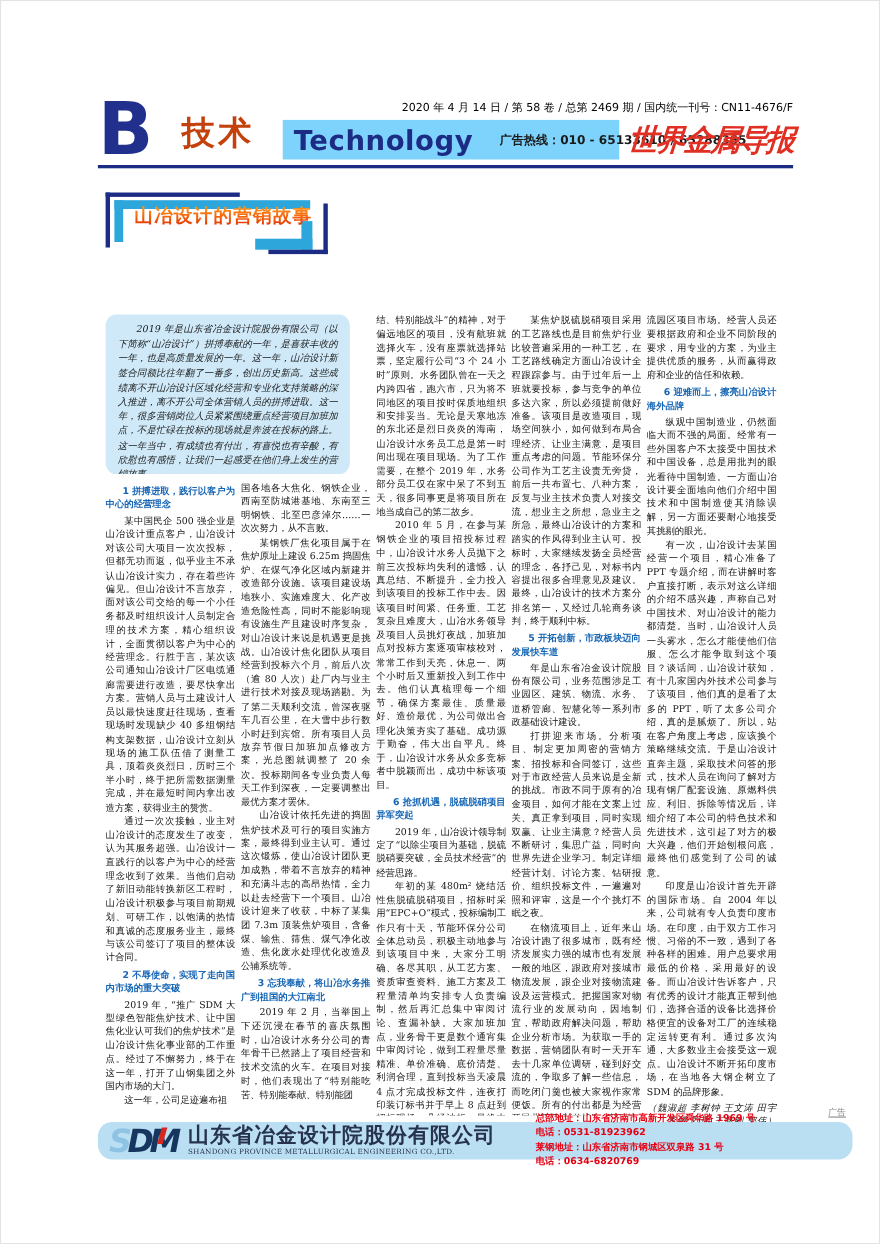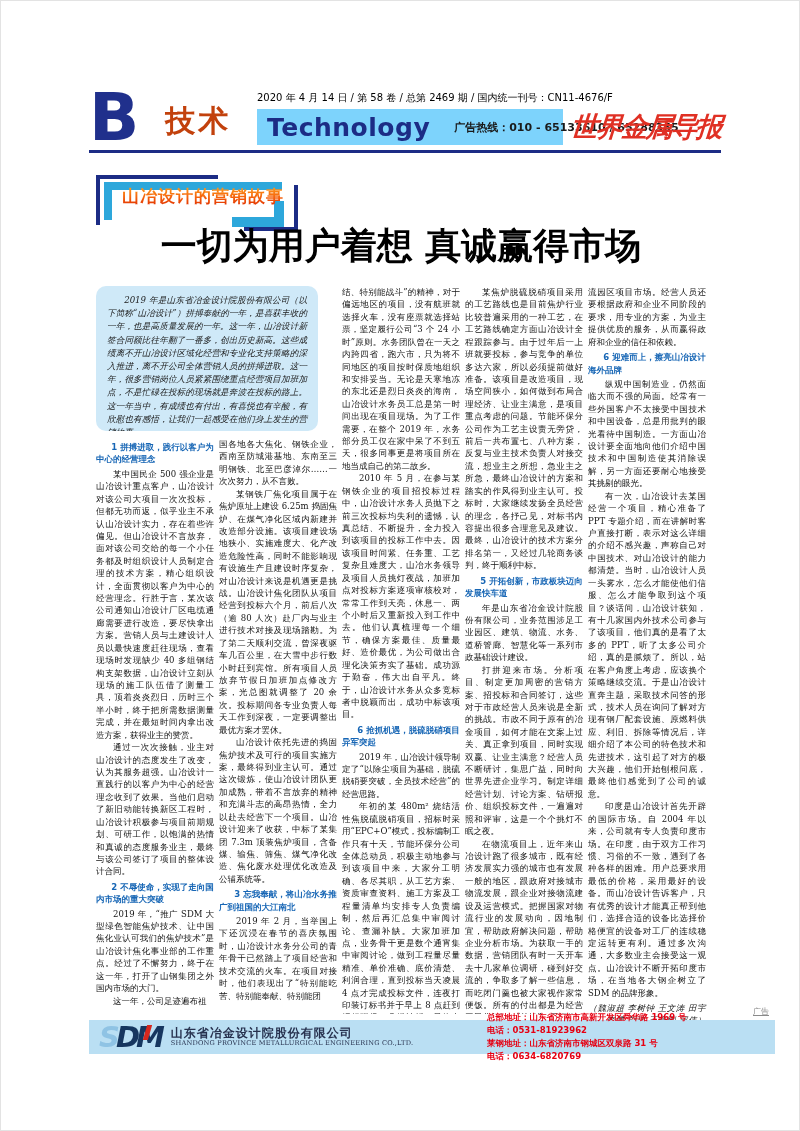--- a/index.html
+++ b/index.html
@@ -11,21 +11,21 @@
 
   
   .header { position:absolute; left:88px; top:90px; width:632px; }
   .header-row { display:flex; align-items:flex-end; }
   .masthead { display:flex; align-items:flex-end; width:168px; flex:none; }
   .big-b { font-family:"DejaVu Sans","Liberation Sans",sans-serif; font-weight:900;
            font-size:66px; line-height:0.82; color:#20308c; }
   .section-cn { font-family:"DejaVu Sans","Liberation Sans",sans-serif; font-weight:900;
                 font-size:30px; color:#c2410c; margin:0 0 3px 26px; letter-spacing:3px; white-space:nowrap; }
   .header-right { flex:1; display:flex; flex-direction:column; min-width:0; }
-  .issue-line { text-align:left; font-size:10px; color:#000; white-space:nowrap;
+  .issue-line { text-align:right; font-size:10px; color:#000; white-space:nowrap;
                 font-family:"DejaVu Sans","Liberation Sans",sans-serif; margin-bottom:4px; }
   .band-row { display:flex; align-items:stretch; }
   .tech-band { background:#7dd3fc; flex:1; display:flex; align-items:center; padding:3px 10px; min-width:0; }
   .tech-logo { font-family:"DejaVu Sans","Liberation Sans",sans-serif; font-weight:900;
                font-size:25px; color:#1c2c85; letter-spacing:0.5px; }
   .hotline { font-size:11px; font-weight:bold; color:#1a1a1a; margin-left:24px; white-space:nowrap;
              font-family:"DejaVu Sans","Liberation Sans",sans-serif; }
   .paper-logo { color:#e03024; font-weight:900; font-style:italic; font-size:27px; white-space:nowrap;
                 margin-left:8px; align-self:center; letter-spacing:-2px; transform:skewX(-4deg);
                 font-family:"DejaVu Serif","Liberation Serif",serif; }
@@ -68,33 +68,33 @@
   .blk-p { text-indent:2em; }
   .blk-cont { text-indent:0; }
   .blk-sub { font-family:"DejaVu Sans","Liberation Sans",sans-serif; font-weight:bold; color:#1766b5;
              text-indent:1.8em; margin:3px 0 2px 0; text-align:left; }
   .blk-byline { font-style:italic; text-align:right; margin-top:3px; letter-spacing:0.5px; color:#222; }
 
   
   .ad-label { position:absolute; right:30px; top:1005px; font-size:8px; color:#8a8a8a;
               font-family:"DejaVu Sans","Liberation Sans",sans-serif;text-decoration:underline; }
   .footer-band { position:absolute; left:88px; top:1019px; width:686px; height:34px; background:#badff3;
-                 display:flex; align-items:center; padding:0 10px; box-sizing:border-box; }
+                 display:flex; align-items:center; padding:0 10px; box-sizing:border-box;border-radius:13px; }
   .sdm-logo { font-family:"DejaVu Sans","Liberation Sans",sans-serif; font-weight:900; font-style:italic;
               font-size:29px; letter-spacing:-4px; line-height:1; flex:none; padding-right:10px; }
   .sdm-s { color:#8fc3e4; }
   .sdm-d { color:#16365f; }
   .sdm-m { color:#16365f; position:relative; }
   .sdm-m::after { content:""; position:absolute; left:9px; top:5px; width:5px; height:15px;
                   background:#d6281e; transform:skewX(-16deg); }
   .company { flex:none; line-height:1.05; }
   .company-cn { font-family:"DejaVu Sans","Liberation Sans",sans-serif; font-weight:bold;
-                font-size:12px; color:#27324f; letter-spacing:1px; white-space:nowrap; }
+                font-size:19px; color:#27324f; letter-spacing:1px; white-space:nowrap; }
   .company-en { font-size:6.6px; color:#27324f; letter-spacing:0.2px; margin-top:1px; white-space:nowrap;
-                font-family:"DejaVu Serif","Liberation Serif",serif;text-align:center; }
+                font-family:"DejaVu Serif","Liberation Serif",serif; }
   .contact { margin-left:auto; color:#e60012; font-weight:bold; font-size:8.5px; line-height:1.55;
              font-family:"DejaVu Sans","Liberation Sans",sans-serif; width:278px; flex:none; }
   .contact-row { display:flex; justify-content:space-between; white-space:nowrap;flex-direction:column; }
 </style>
 </head>
 <body>
 
 <div class="page">
 
   <div class="header">
@@ -118,21 +118,20 @@
   </div>
 
   <div class="story-badge">
     <div class="bk bk-dark-tl"></div>
     <div class="bk bk-light-tl"></div>
     <div class="bk bk-light-br"></div>
     <div class="bk bk-dark-br"></div>
     <div class="badge-text">山冶设计的营销故事</div>
   </div>
 
-  <div class="headline">一切为用户着想 真诚赢得市场</div>
 
   <div class="article">
     <div class="left-group">
       <div class="intro-box">
         <div class="ip">2019 年是山东省冶金设计院股份有限公司（以下简称“山冶设计”）拼搏奉献的一年，是喜获丰收的一年，也是高质量发展的一年。这一年，山冶设计新签合同额比往年翻了一番多，创出历史新高。这些成绩离不开山冶设计区域化经营和专业化支持策略的深入推进，离不开公司全体营销人员的拼搏进取。这一年，很多营销岗位人员紧紧围绕重点经营项目加班加点，不是忙碌在投标的现场就是奔波在投标的路上。这一年当中，有成绩也有付出，有喜悦也有辛酸，有欣慰也有感悟，让我们一起感受在他们身上发生的营销故事。</div>
       </div>
       <div class="cols-pair">
         <div class="col col-short">
             <div class="blk blk-sub">1 拼搏进取，践行以客户为中心的经营理念</div>
             <div class="blk blk-p">某中国民企 500 强企业是山冶设计重点客户，山冶设计对该公司大项目一次次投标，但都无功而返，似乎业主不承认山冶设计实力，存在着些许偏见。但山冶设计不言放弃，面对该公司交给的每一个小任务都及时组织设计人员制定合理的技术方案，精心组织设计，全面贯彻以客户为中心的经营理念。行胜于言，某次该公司通知山冶设计厂区电缆通廊需要进行改造，要尽快拿出方案。营销人员与土建设计人员以最快速度赶往现场，查看现场时发现缺少 40 多组钢结构支架数据，山冶设计立刻从现场的施工队伍借了测量工具，顶着炎炎烈日，历时三个半小时，终于把所需数据测量完成，并在最短时间内拿出改造方案，获得业主的赞赏。</div>

